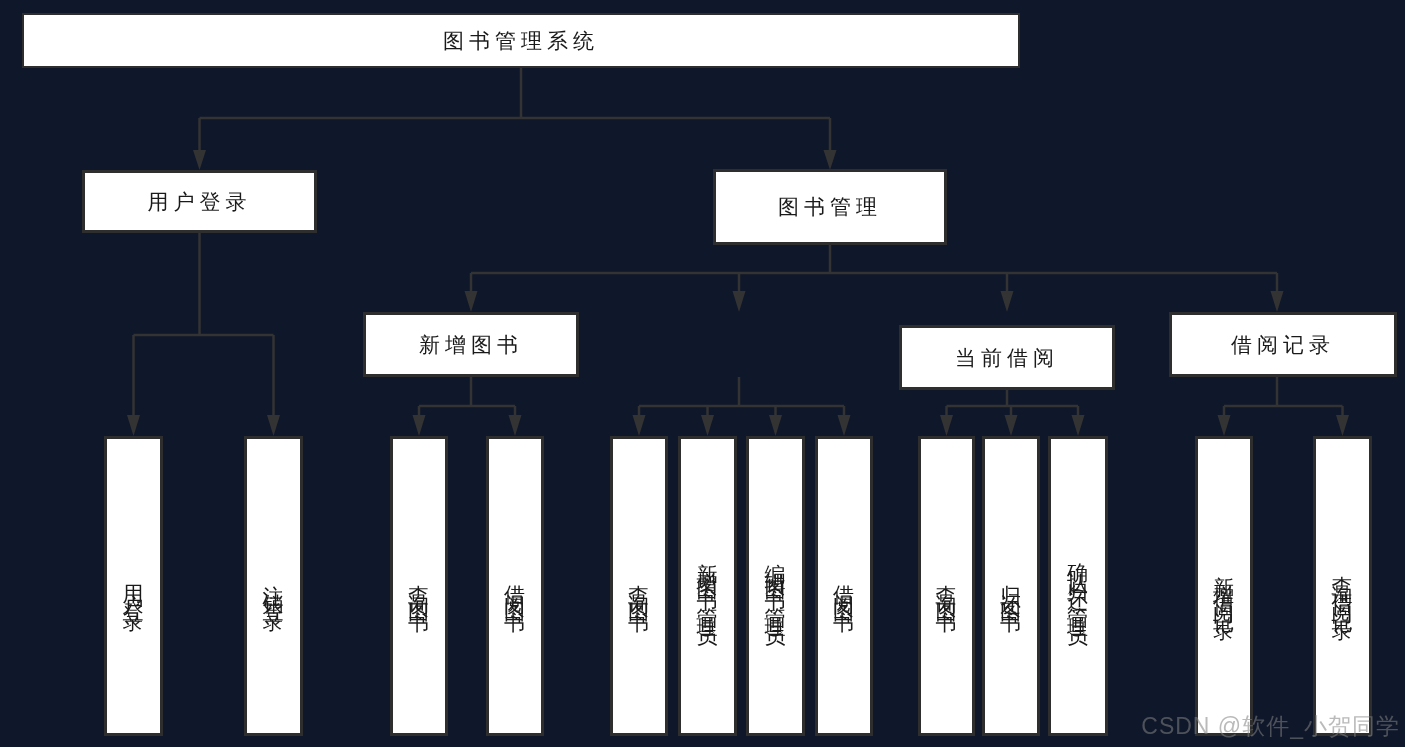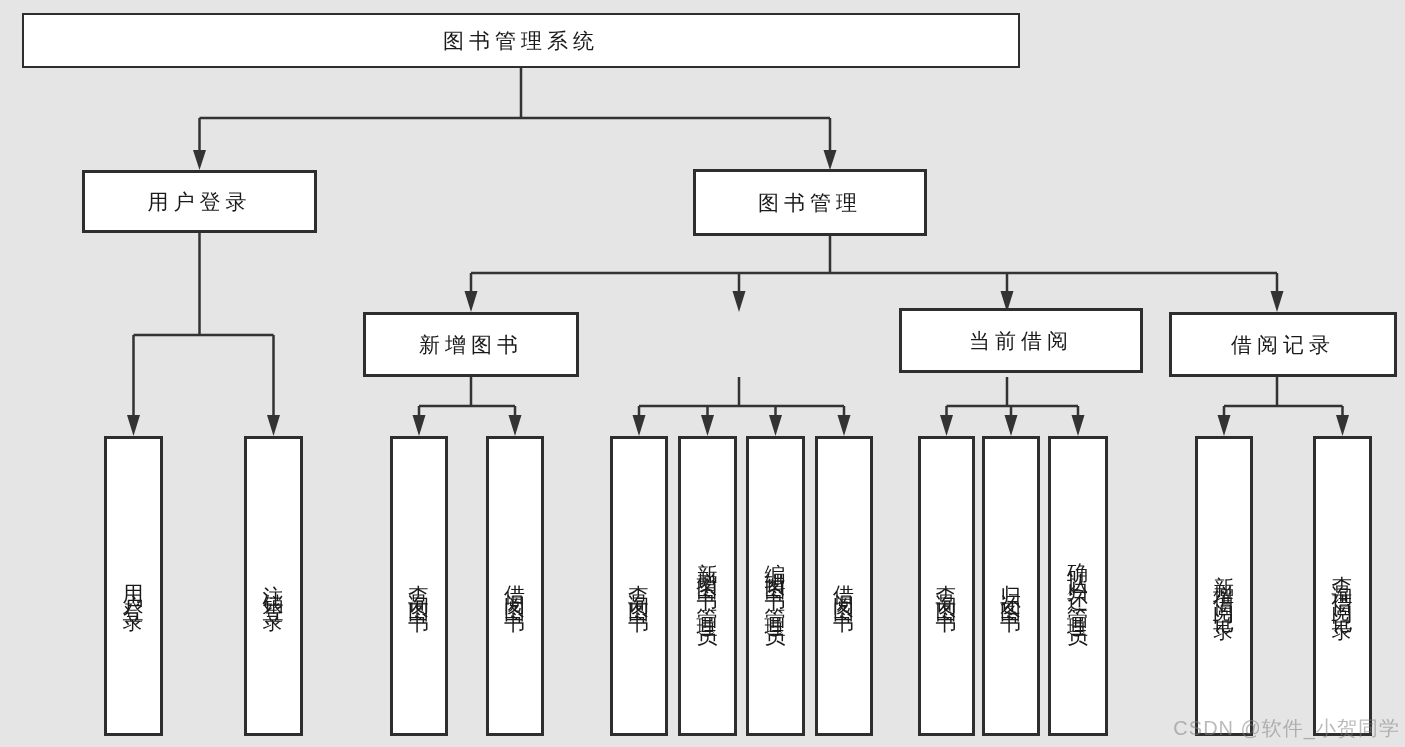--- a/index.html
+++ b/index.html
@@ -1,33 +1,33 @@
 <!DOCTYPE html>
 <html><head>
 <meta charset="utf-8">
 <style>
   html,body{margin:0;padding:0;background:#fff;}
   .stage{
-    position:relative;width:1405px;height:747px;background:#e5e5e5;
+    position:relative;width:1405px;height:747px;background:#0f172a;
     font-family:"Liberation Sans","DejaVu Sans",sans-serif;overflow:hidden;
   }
   svg.connectors{position:absolute;left:0;top:0;width:1405px;height:747px;}
   .box{
     position:absolute;background:#ffffff;border:3px solid #2e2e2e;
     box-sizing:border-box;display:flex;align-items:center;justify-content:center;
     color:#1a1a1a;
   }
   .box.root{border-width:2px;}
   .box.h span{font-size:21px;letter-spacing:5px;white-space:nowrap;color:#1a1a1a;}
   .box.v span{
     writing-mode:vertical-rl;text-orientation:mixed;
     font-size:21px;letter-spacing:9px;line-height:1.1;color:#1a1a1a;
   }
   .watermark{
-    position:absolute;right:5px;bottom:5px;font-size:20px;letter-spacing:1px;
+    position:absolute;right:5px;bottom:5px;font-size:23px;letter-spacing:1px;
     color:rgba(130,130,130,0.55);white-space:nowrap;
   }
 </style>
 </head>
 <body>
 
 <div class="stage">
 
   <svg class="connectors" viewBox="0 0 1405 747" fill="none" stroke="#333333" stroke-width="2.5">
 
@@ -67,28 +67,28 @@
     </g>
   </svg>
 
   <div class="box h root" style="left:22px;top:13px;width:998px;height:55px">
     <span>图书管理系统</span>
   </div>
 
   <div class="box h" style="left:82px;top:170px;width:235px;height:63px">
     <span>用户登录</span>
   </div>
-  <div class="box h" style="left:693px;top:169px;width:234px;height:67px">
+  <div class="box h" style="left:713px;top:169px;width:234px;height:76px">
     <span>图书管理</span>
   </div>
 
   <div class="box h" style="left:363px;top:312px;width:216px;height:65px">
     <span>新增图书</span>
   </div>
-  <div class="box h" style="left:899px;top:308px;width:244px;height:65px">
+  <div class="box h" style="left:899px;top:325px;width:216px;height:65px">
     <span>当前借阅</span>
   </div>
   <div class="box h" style="left:1169px;top:312px;width:228px;height:65px">
     <span>借阅记录</span>
   </div>
 
   <div class="box v" style="left:104px;top:436px;width:59px;height:300px">
     <span>用户登录</span>
   </div>
   <div class="box v" style="left:244px;top:436px;width:59px;height:300px">

